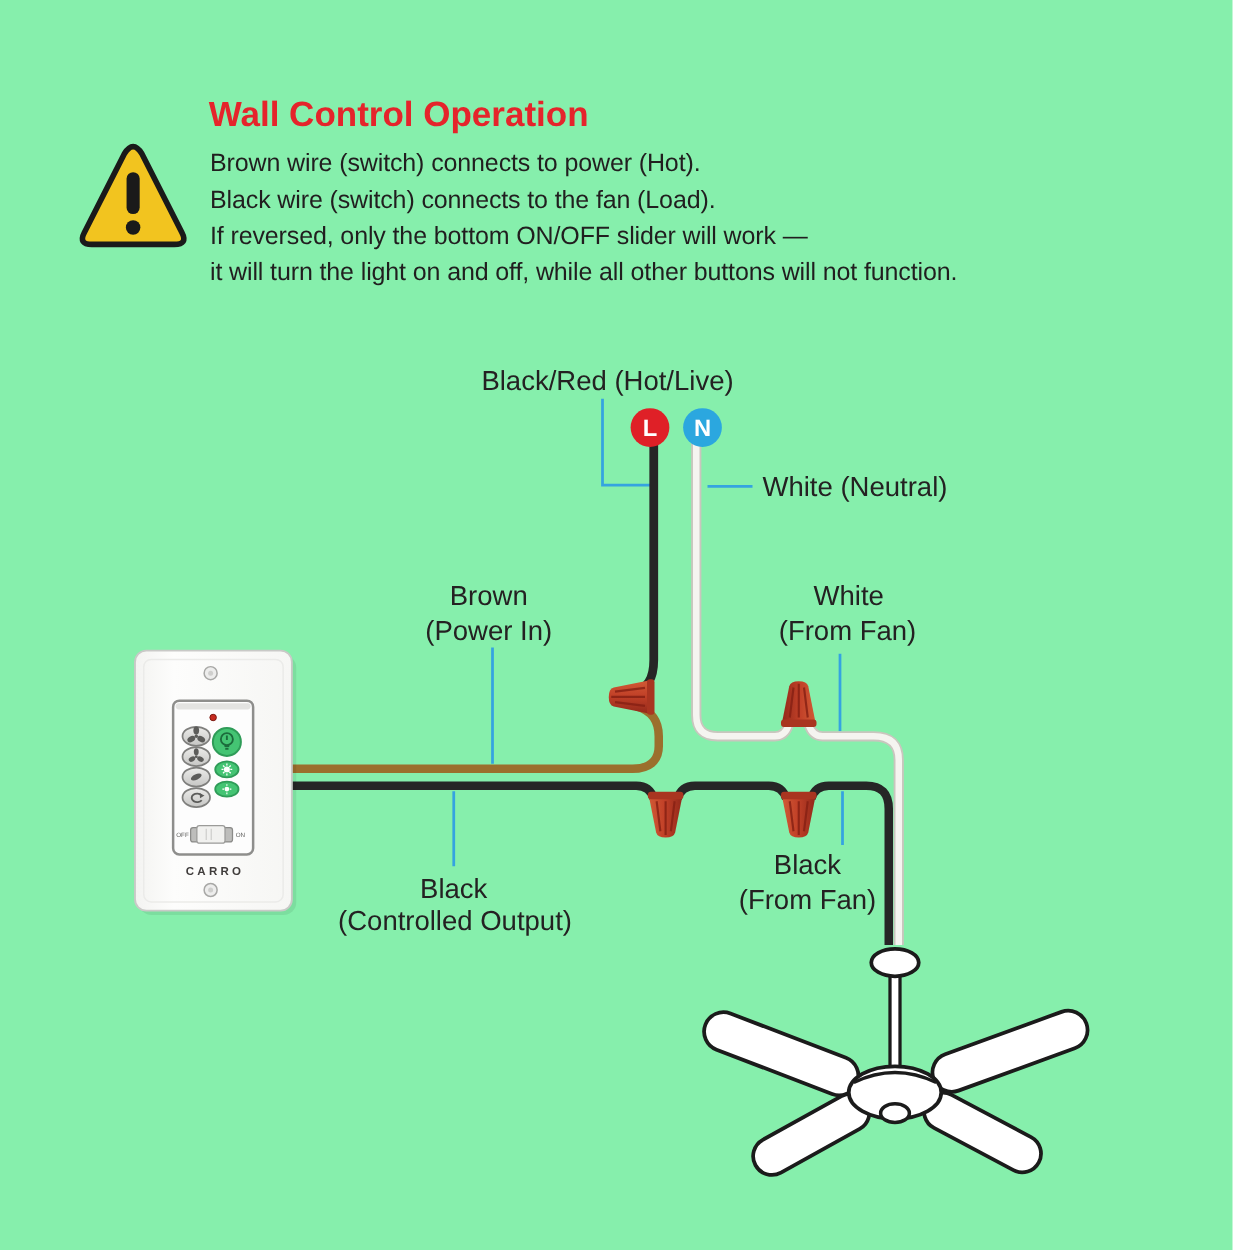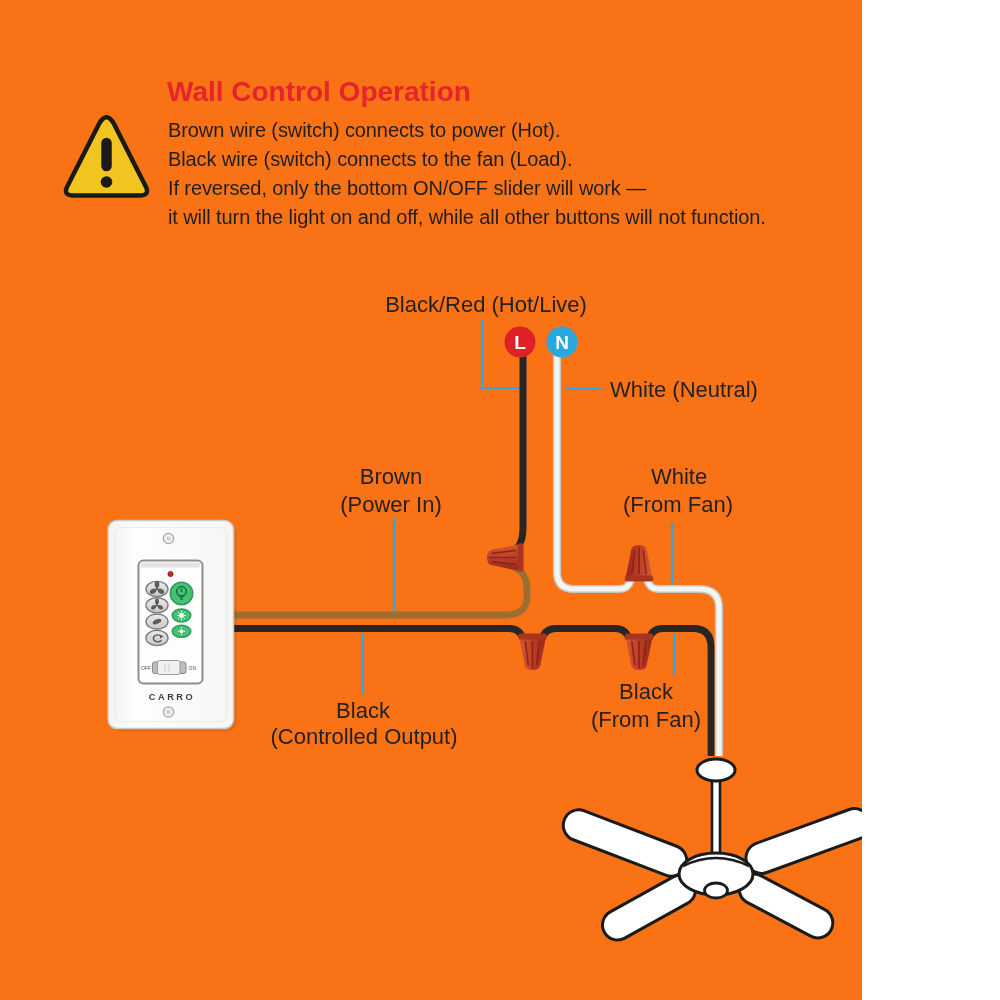--- a/index.html
+++ b/index.html
@@ -1,17 +1,17 @@
 <!DOCTYPE html>
 <html><head>
 <meta charset="utf-8">
 <style>
   html,body{margin:0;padding:0;background:#ffffff;}
-  #stage{position:relative;width:862px;height:1000px;background:#f97316;overflow:hidden;
-         font-family:"Liberation Sans","DejaVu Sans",sans-serif;}
+  #stage{position:relative;width:946px;height:1000px;background:#86efac;overflow:hidden;
+         font-family:"Liberation Sans","DejaVu Sans",sans-serif;padding-left:40px;}
   svg{position:absolute;left:0;top:0;}
   text{font-family:"Liberation Sans","DejaVu Sans",sans-serif;}
   .title{font-size:28px;font-weight:bold;fill:#e5242b;}
   .body-line{font-size:20px;fill:#211e1f;letter-spacing:-0.1px;}
   .dlabel{font-size:22px;fill:#242122;}
   .badge-letter{font-size:19px;font-weight:bold;fill:#ffffff;text-anchor:middle;}
   .brand{font-size:9.2px;font-weight:bold;letter-spacing:2.6px;fill:#403d3c;text-anchor:middle;}
   .tiny{font-size:5px;fill:#5a5a58;}
 </style>
 </head>

